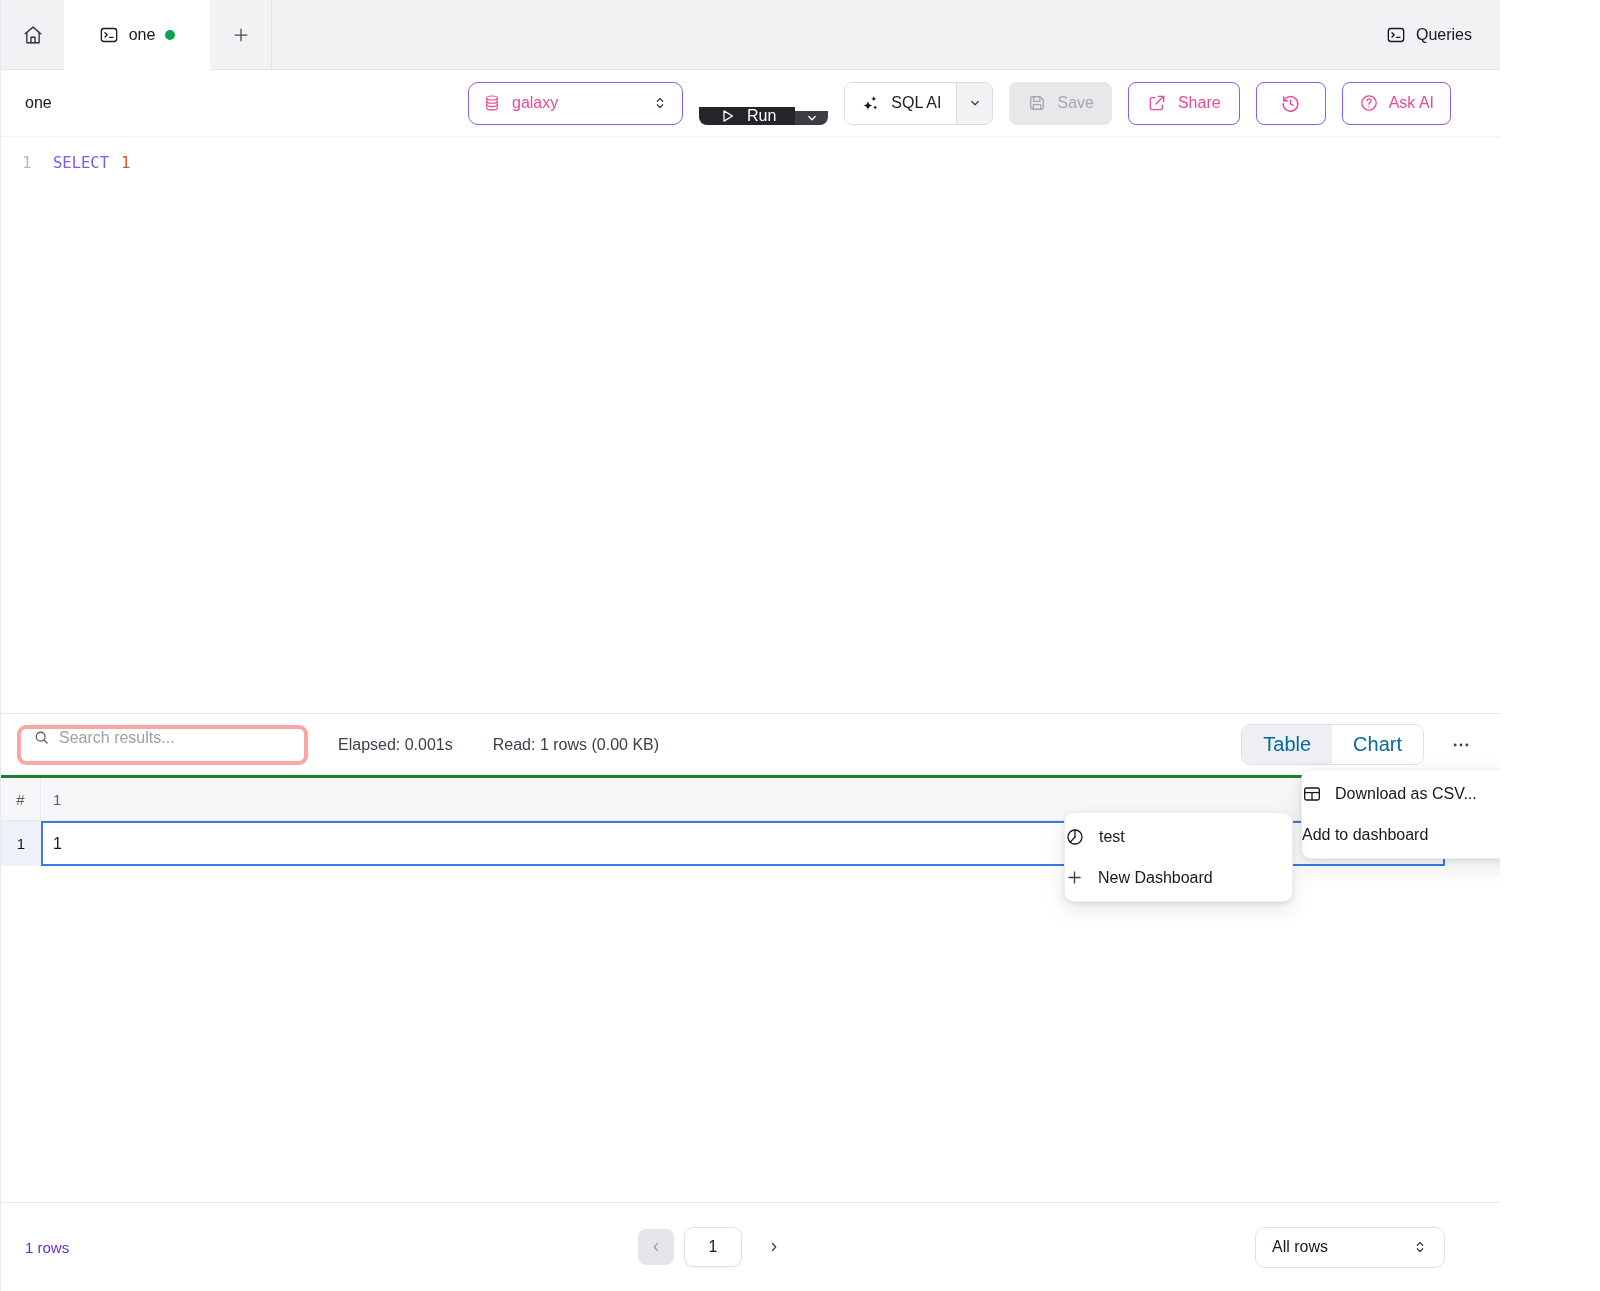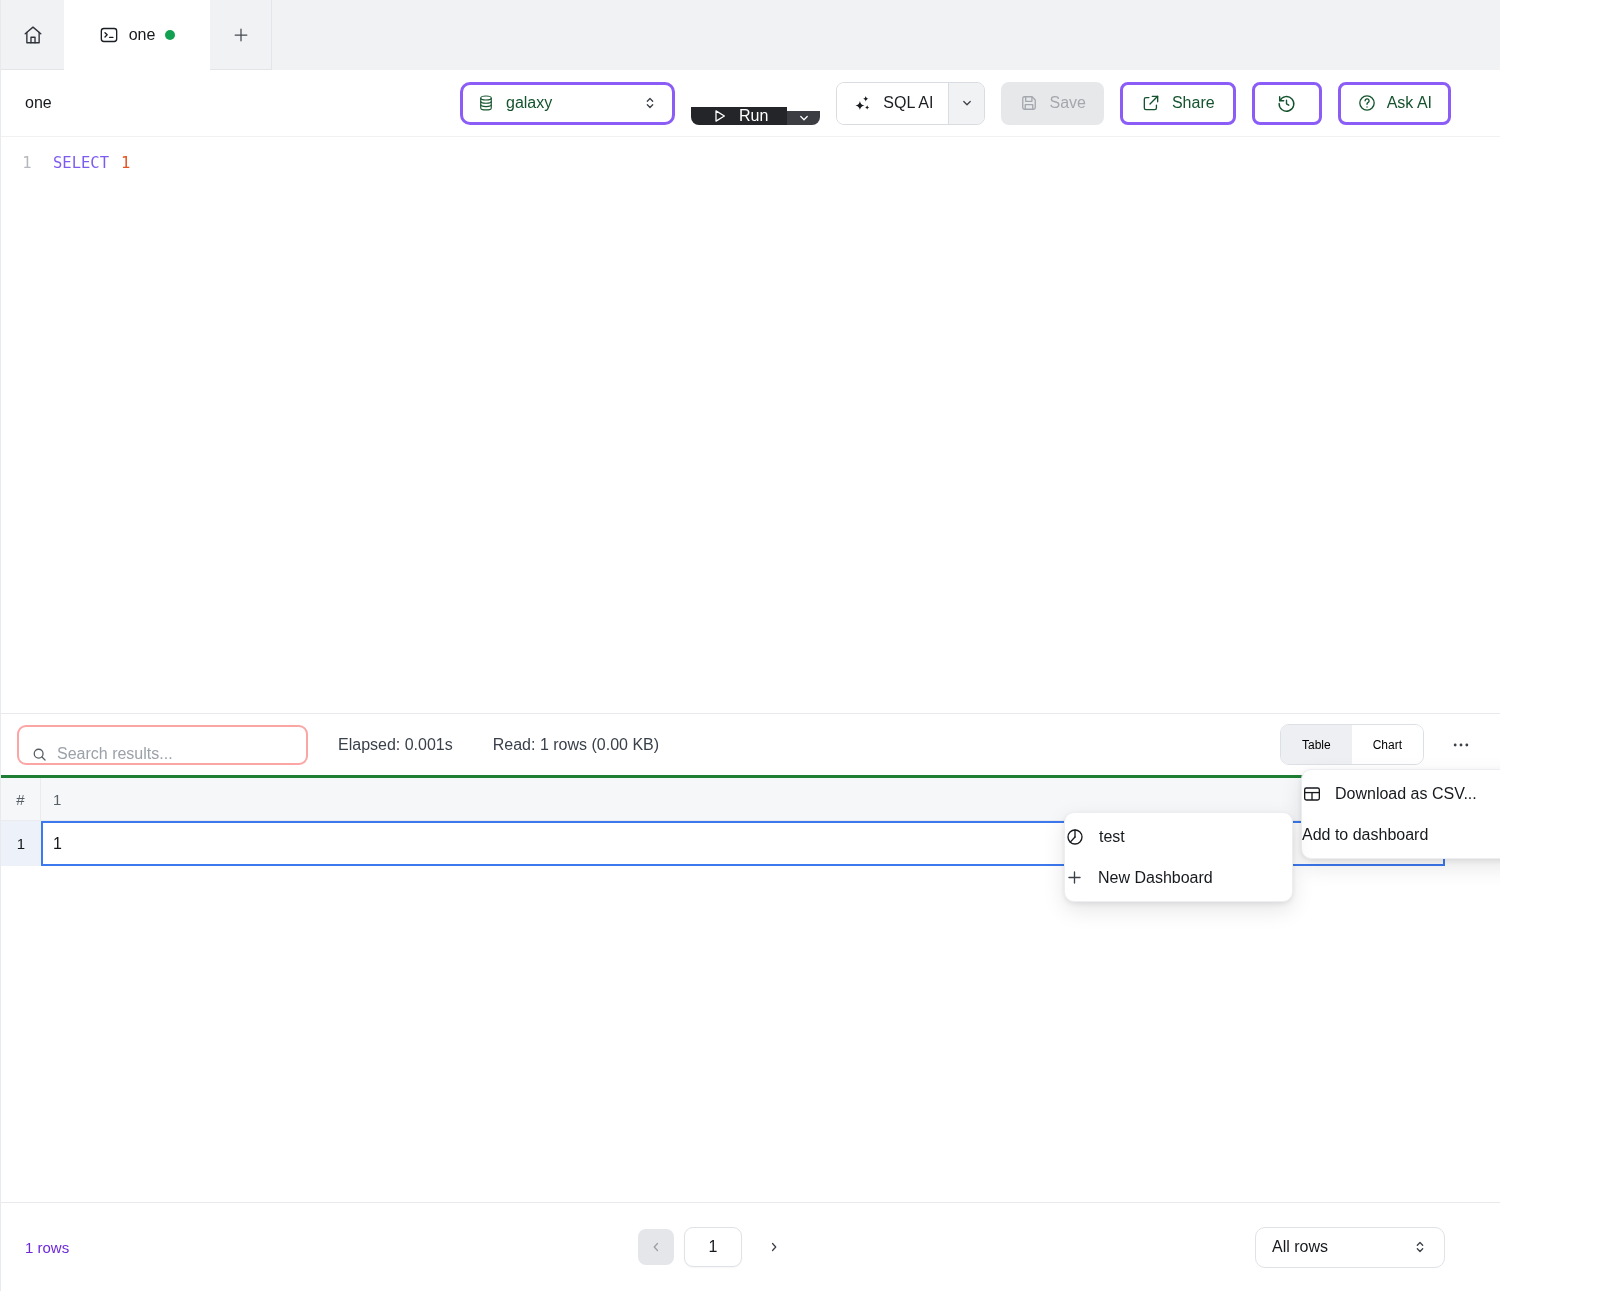--- a/index.html
+++ b/index.html
@@ -14,21 +14,21 @@
   .tab-active { width:146px; background:#fff; border-bottom-color:#fff; display:flex; align-items:center; justify-content:center; gap:10px; cursor:pointer; }
   .tab-active .tab-label { font-size:16px; color:#16191d; }
   .dot { width:10px; height:10px; border-radius:50%; background:#12a150; }
   .newtab-btn { width:62px; display:flex; align-items:center; justify-content:center; border-right:1px solid #e3e5e8; cursor:pointer; color:#44494f; }
   .tabbar-fill { flex:1; display:flex; align-items:center; justify-content:flex-end; padding-right:28px; }
   .queries-btn { display:flex; align-items:center; gap:10px; font-size:16px; color:#16191d; cursor:pointer; background:transparent; border:none; }
 
   
   .toolbar { height:67px; flex:0 0 auto; display:flex; align-items:center; gap:16px; padding:0 49px 0 24px; background:#fff; border-bottom:1px solid #f0f1f3; }
   .page-title { font-size:16px; color:#16191d; flex:1; }
-  .btn { height:43px; display:inline-flex; align-items:center; border:3px solid #8b5cf6; border-radius:8px; background:#fff; font-size:16px; color:#14532d; cursor:pointer; }
+  .btn { height:43px; display:inline-flex; align-items:center; border:1px solid #8b5cf6; border-radius:8px; background:#fff; font-size:16px; color:#ec4899; cursor:pointer; }
   .db-select { width:215px; padding:0 14px; gap:11px; border-radius:10px; }
   .db-select .updn { margin-left:auto; }
   .run-split { display:flex; height:43px; border-radius:8px; overflow:hidden; cursor:pointer;align-items:flex-end; }
   .run-main { display:flex; align-items:center; gap:11px; padding:0 19px; background:#232529; color:#fff; font-size:16px; }
   .run-caret { width:33px; display:flex; align-items:center; justify-content:center; background:#3b3d42; color:#fff; }
   .sql-split { display:flex; height:43px; border:1px solid #d9dce1; border-radius:8px; overflow:hidden; }
   .sql-main { display:flex; align-items:center; gap:11px; padding:0 15px; background:#fff; font-size:16px; cursor:pointer; }
   .sql-caret { width:36px; display:flex; align-items:center; justify-content:center; background:#f1f2f4; border-left:1px solid #d9dce1; color:#3c4147; cursor:pointer; }
   .save-btn { background:#e7e8ea; border:none; color:#a4a8ae; padding:0 18px; gap:10px; cursor:default; }
   .share-btn { padding:0 18px; gap:11px; }
@@ -37,29 +37,29 @@
 
   
   .editor { height:576px; flex:0 0 auto; background:#fff; font-family:"DejaVu Sans Mono", monospace; font-size:15.5px; padding-top:13px; }
   .code-line { display:flex; height:26px; align-items:center; }
   .gutter { width:52px; text-align:center; color:#b4b8bd; flex:0 0 auto; }
   .kw { color:#7e5bef; }
   .lit { color:#e5531f; margin-left:12px; }
 
   
   .results-toolbar { height:62px; flex:0 0 auto; border-top:1px solid #e7e9ec; display:flex; align-items:center; padding:0 24px 0 16px; }
-  .search-box { width:291px; height:40px; border:2px solid #fca5a5; border-radius:9px; display:flex; align-items:flex-end; gap:9px; padding:0 12px; color:#6a7077; }
+  .search-box { width:291px; height:40px; border:4px solid #fca5a5; border-radius:9px; display:flex; align-items:flex-start; gap:9px; padding:0 12px; color:#6a7077; }
   .search-box input { border:none; outline:none; flex:1; font-size:16px; font-family:"Liberation Sans", sans-serif; color:#16191d; background:transparent; }
   .search-box input::placeholder { color:#9ba1a8; }
   .stat { font-size:16px; color:#3a414b; }
   .stat.elapsed { margin-left:30px; }
   .stat.read { margin-left:40px; }
   .rt-fill { flex:1; }
   .seg-group { display:flex; height:41px; border:1px solid #dcdfe3; border-radius:9px; overflow:hidden; margin-right:22px; }
-  .seg { padding:0 21px; display:flex; align-items:center; font-size:12px; color:#000000; background:#fff; cursor:pointer; }
+  .seg { padding:0 21px; display:flex; align-items:center; font-size:20px; color:#0369a1; background:#fff; cursor:pointer; }
   .seg.selected { background:#edeff2; }
   .more-btn { width:30px; height:30px; display:flex; align-items:center; justify-content:center; cursor:pointer; color:#3c4147; background:transparent; border:none; }
 
   
   .green-divider { height:3px; background:#1e7e34; flex:0 0 auto; }
   .thead { height:43px; flex:0 0 auto; display:flex; background:#f6f7f9; border-bottom:1px solid #e9ebee; font-size:15px; color:#585e66; }
   .col-index { width:40px; display:flex; align-items:center; justify-content:center; border-right:1px solid #e9ebee; }
   .col-head { flex:1; display:flex; align-items:center; padding-left:12px; }
   .trow { height:45px; flex:0 0 auto; display:flex; }
   .row-index { width:40px; background:#edf2fa; display:flex; align-items:center; justify-content:center; font-size:15px; color:#14171a; }
@@ -110,20 +110,32 @@
       <span class="tab-label">one</span>
       <span class="dot"></span>
     </div>
     <div class="newtab-btn">
       <span>
         <svg width="20" height="20" viewBox="0 0 24 24" fill="none" stroke="currentColor" stroke-width="1.5" stroke-linecap="round">
             <path d="M12 5v14M5 12h14"></path>
           </svg>
       </span>
     </div>
+    <div class="tabbar-fill">
+      <button class="queries-btn">
+        <span>
+          <svg width="20" height="20" viewBox="0 0 24 24" fill="none" stroke="currentColor" stroke-width="1.6" stroke-linecap="round" stroke-linejoin="round">
+              <rect x="2.8" y="4.2" width="18.4" height="15.6" rx="3"></rect>
+              <path d="M7.2 9.2l2.6 2.6-2.6 2.6"></path>
+              <path d="M12.6 14.8h4.2"></path>
+            </svg>
+        </span>
+        <span>Queries</span>
+      </button>
+    </div>
   </div>
 
   <div class="toolbar">
     <div class="page-title">one</div>
 
     <div class="btn db-select">
       <span>
         <svg width="18" height="18" viewBox="0 0 24 24" fill="none" stroke="currentColor" stroke-width="1.5">
             <ellipse cx="12" cy="5.3" rx="7" ry="2.7"></ellipse>
             <path d="M5 5.3v4.4c0 1.5 3.1 2.7 7 2.7s7-1.2 7-2.7V5.3"></path>

